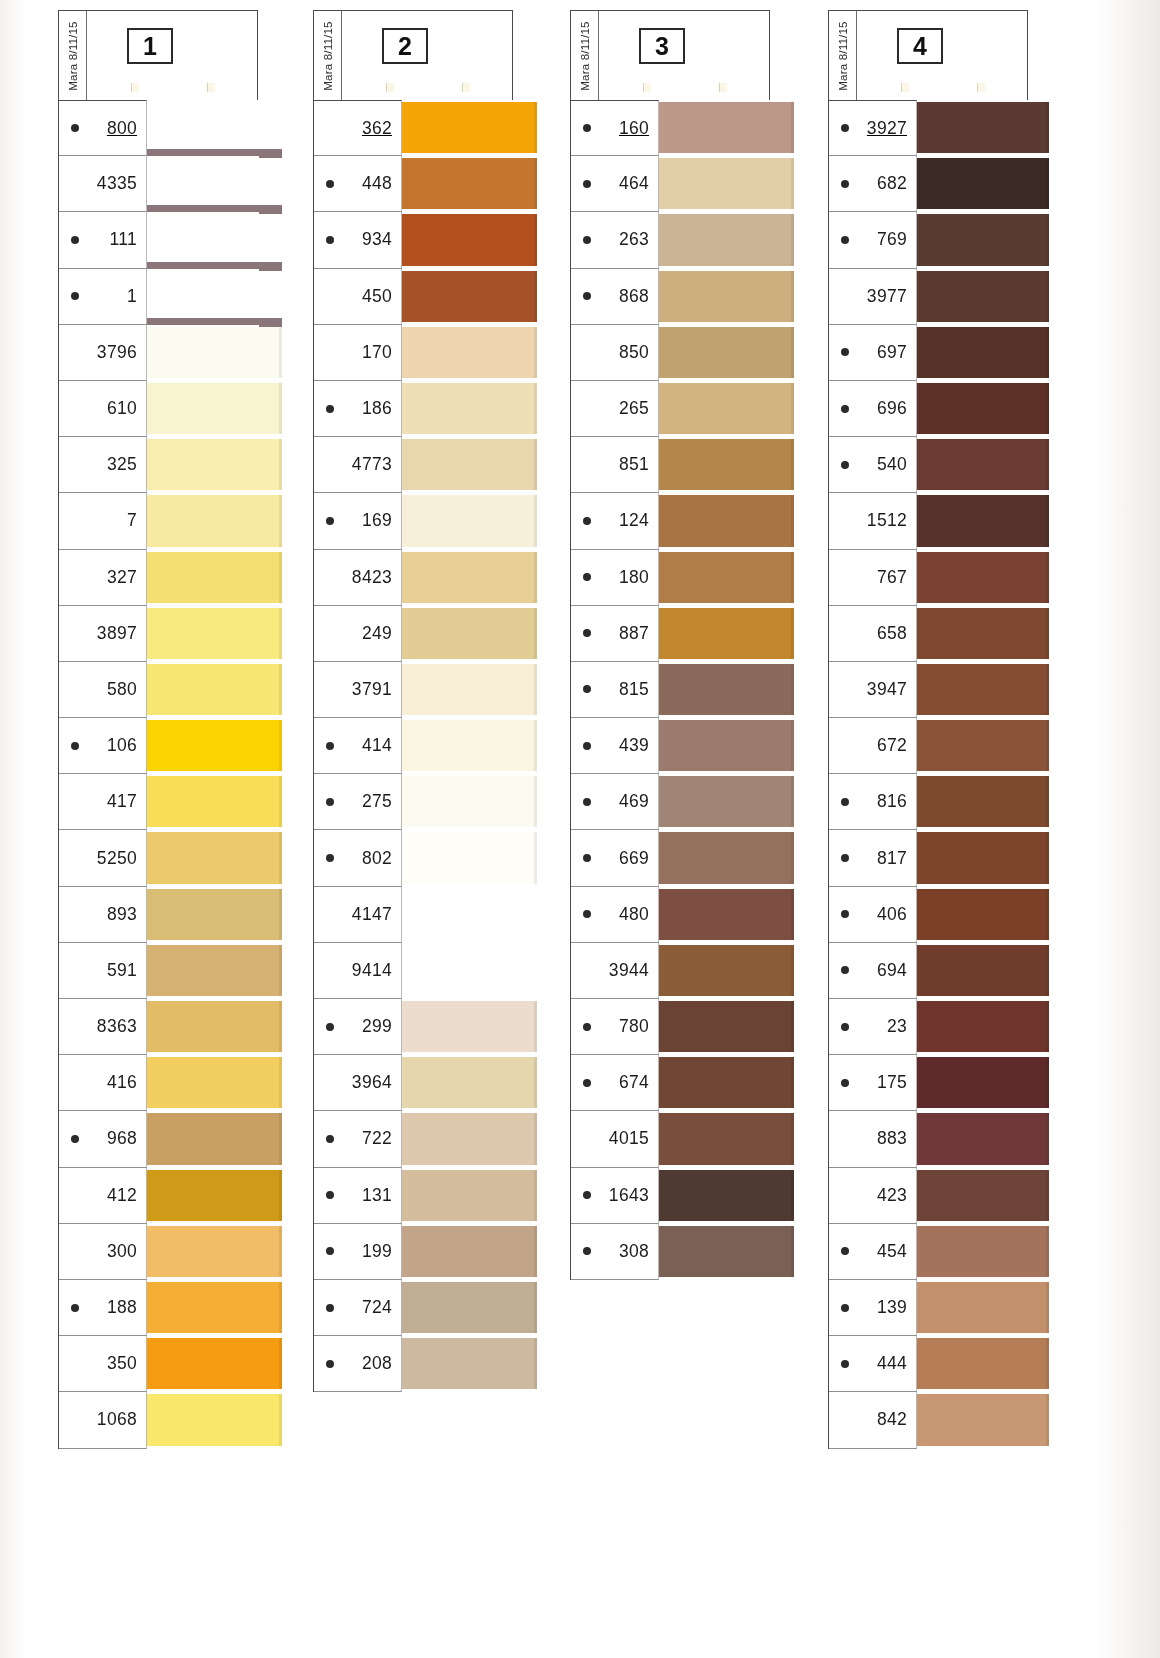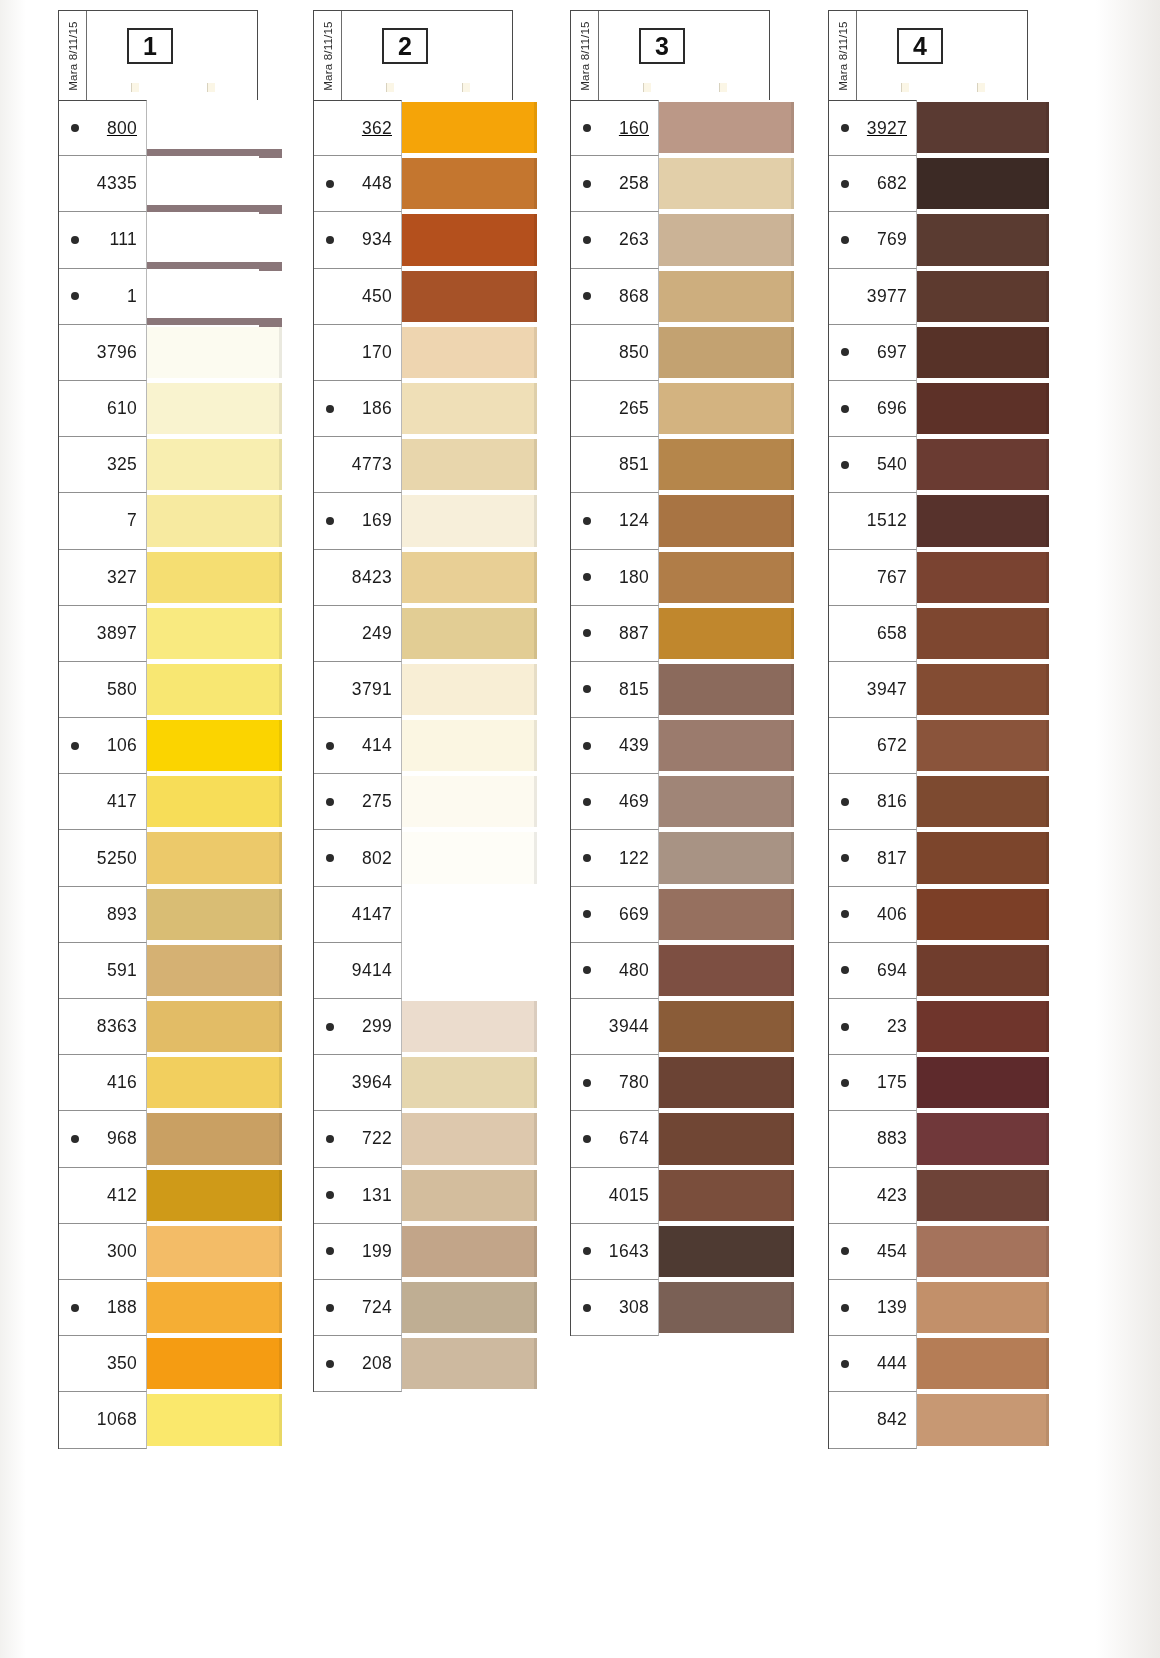--- a/index.html
+++ b/index.html
@@ -609,21 +609,21 @@
             <span class="dot"></span>
             <span class="code">160</span>
           </div>
           <div class="swatch-cell">
             <div class="swatch" style="background: rgb(187, 152, 135);"></div>
           </div>
         </div>
         <div class="row">
           <div class="label-cell">
             <span class="dot"></span>
-            <span class="code">258</span>
+            <span class="code">464</span>
           </div>
           <div class="swatch-cell">
             <div class="swatch" style="background: rgb(226, 207, 169);"></div>
           </div>
         </div>
         <div class="row">
           <div class="label-cell">
             <span class="dot"></span>
             <span class="code">263</span>
           </div>
@@ -709,29 +709,20 @@
             <div class="swatch" style="background: rgb(155, 123, 109);"></div>
           </div>
         </div>
         <div class="row">
           <div class="label-cell">
             <span class="dot"></span>
             <span class="code">469</span>
           </div>
           <div class="swatch-cell">
             <div class="swatch" style="background: rgb(160, 133, 119);"></div>
-          </div>
-        </div>
-        <div class="row">
-          <div class="label-cell">
-            <span class="dot"></span>
-            <span class="code">122</span>
-          </div>
-          <div class="swatch-cell">
-            <div class="swatch" style="background: rgb(168, 147, 132);"></div>
           </div>
         </div>
         <div class="row">
           <div class="label-cell">
             <span class="dot"></span>
             <span class="code">669</span>
           </div>
           <div class="swatch-cell">
             <div class="swatch" style="background: rgb(150, 112, 95);"></div>
           </div>

